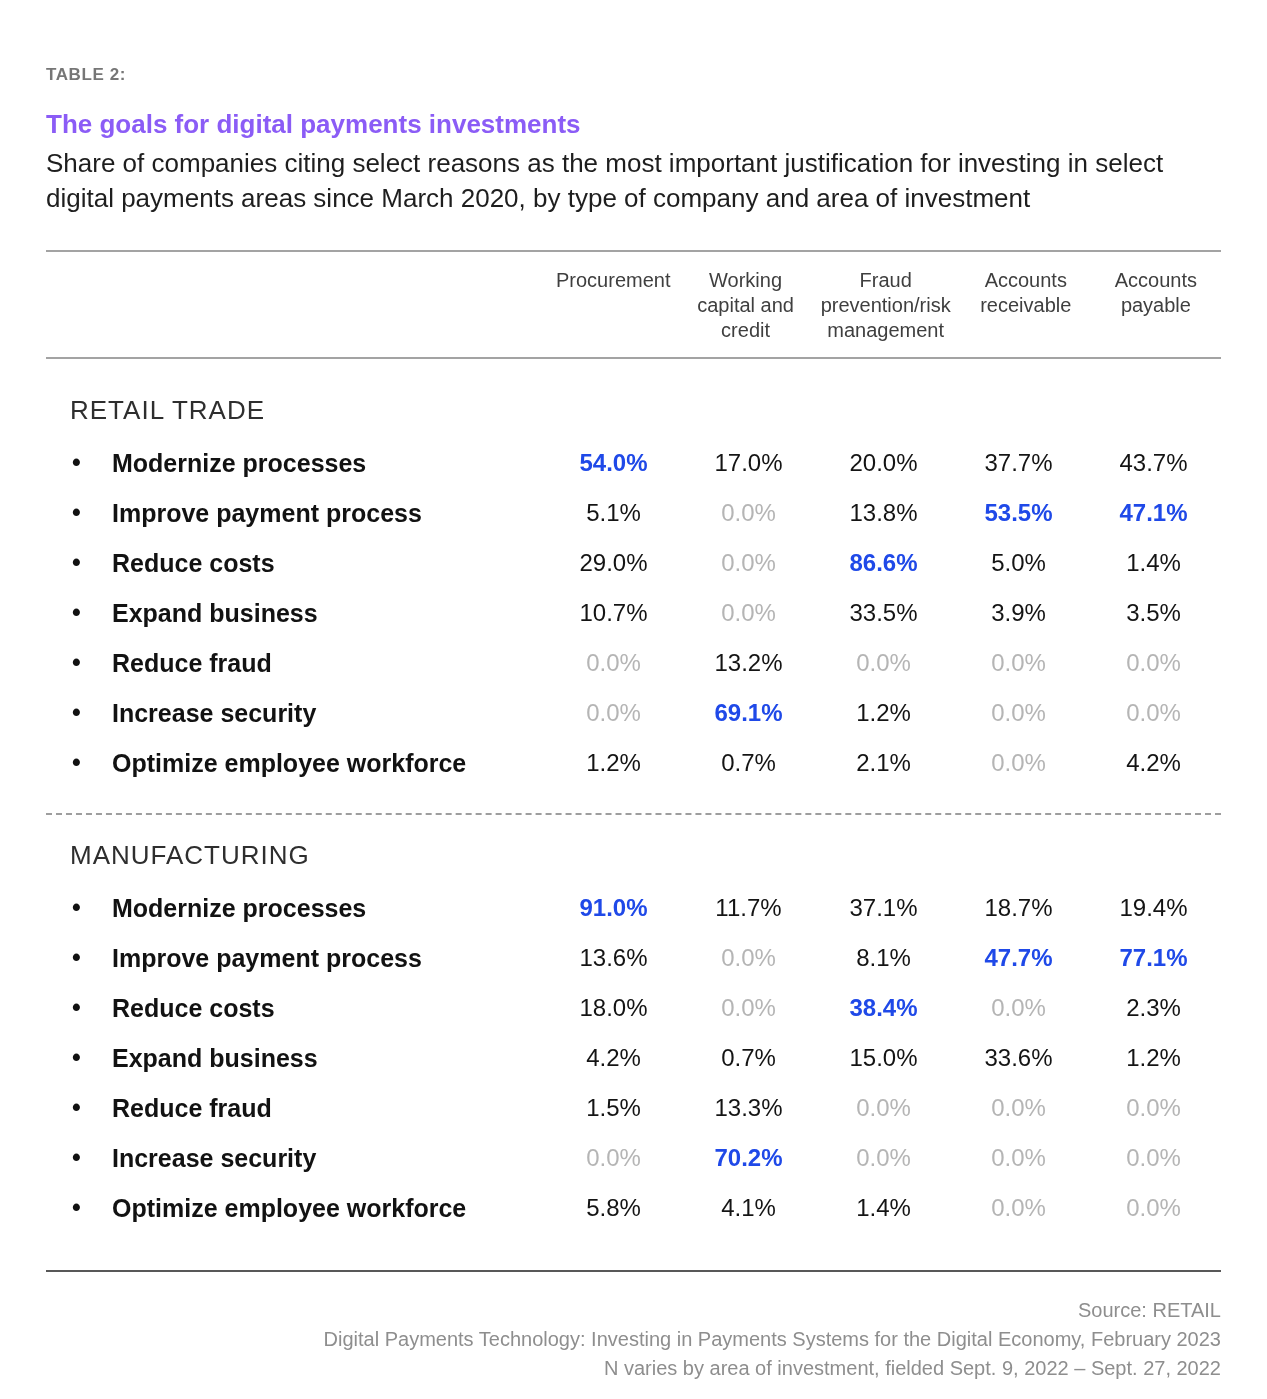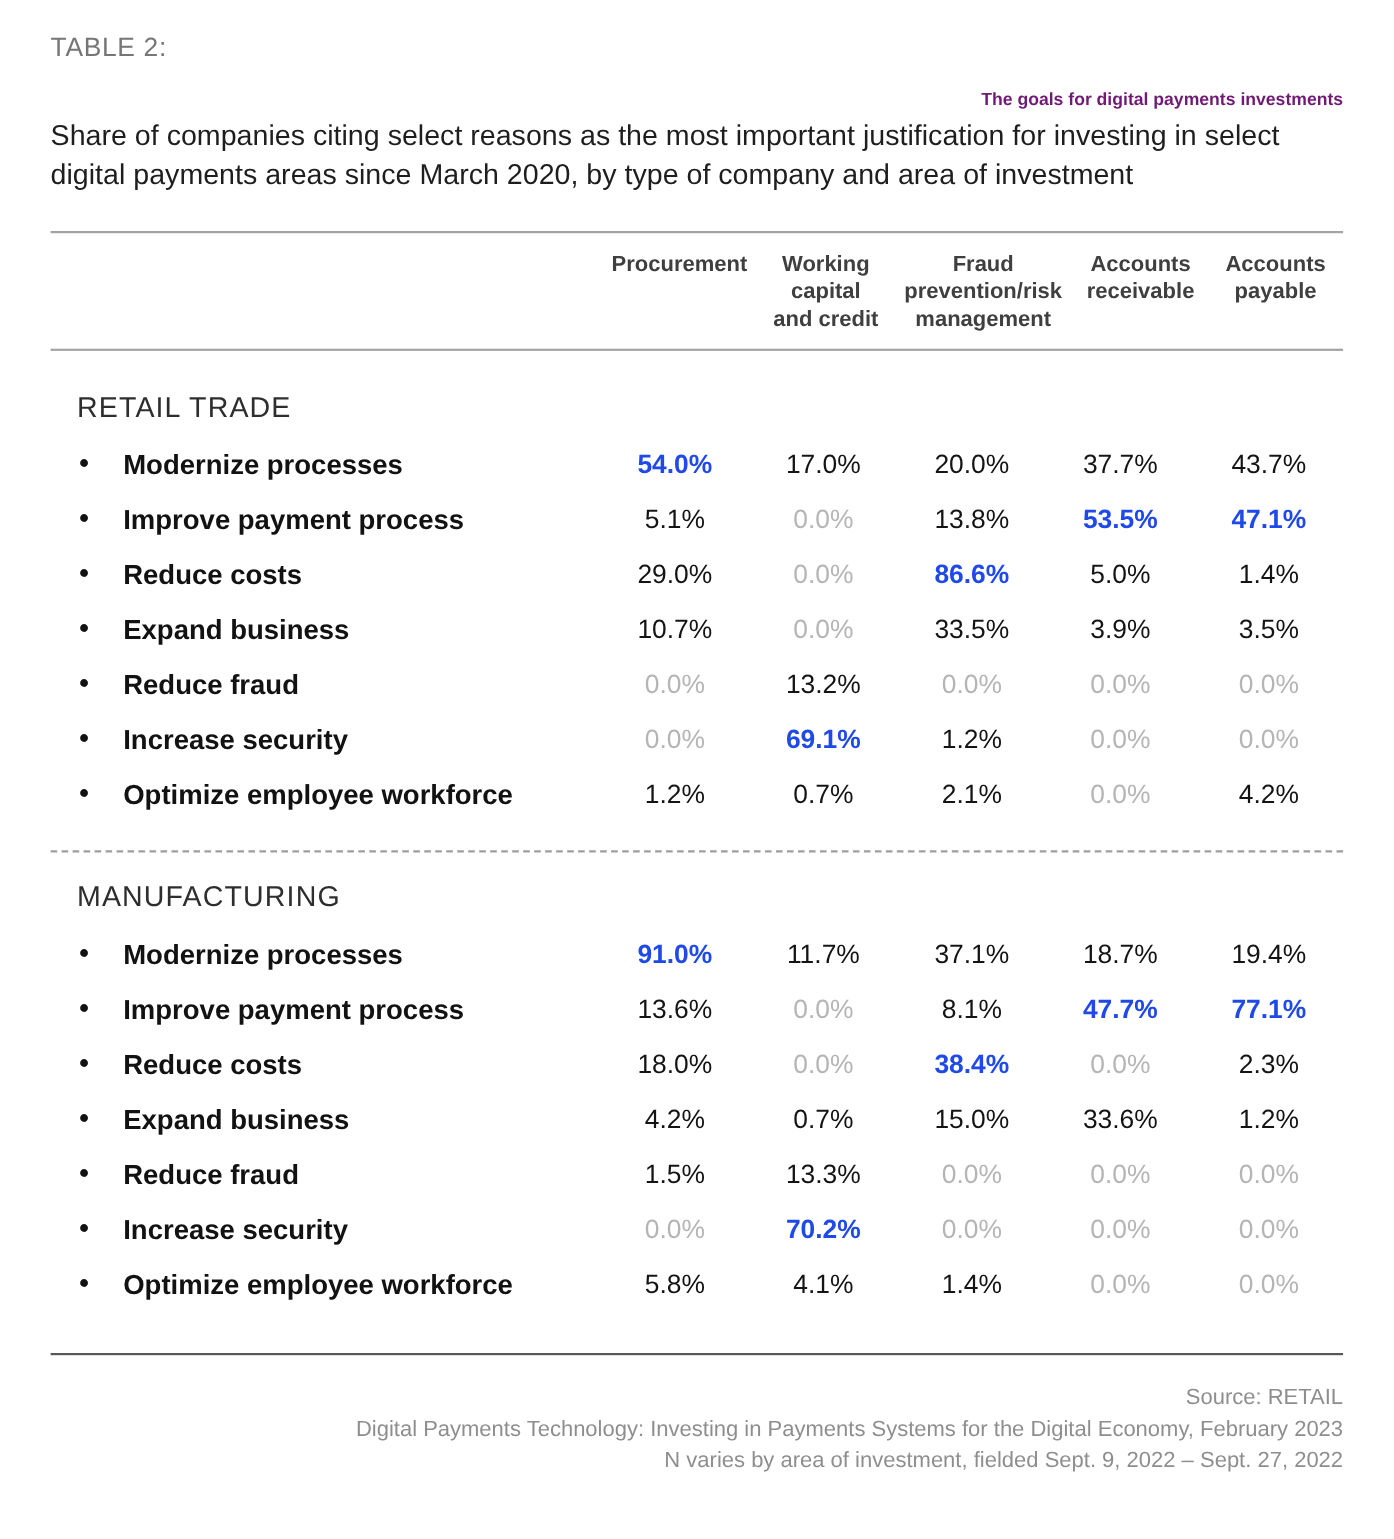--- a/index.html
+++ b/index.html
@@ -16,26 +16,27 @@
   html,body{background:#ffffff;}
   body{
     width:1267px;height:1399px;
     font-family:"Liberation Sans","DejaVu Sans",sans-serif;
     color:var(--text-black);
     overflow:hidden;
   }
   .page{padding:30px 46px 0 46px;}
 
   .kicker{
-    font-size:24px;font-weight:400;letter-spacing:.6px;
+    font-size:17px;font-weight:700;letter-spacing:.6px;
     color:var(--kicker-gray);
+    margin-top:35px;
   }
   .title{
     margin-top:24px;
-    font-size:16px;font-weight:700;color:#701a75;text-align:right;
+    font-size:26px;font-weight:700;color:#8b5cf6;
   }
   .subtitle{
     margin-top:6px;
     font-size:26px;font-weight:400;color:#1e1e1e;
     line-height:1.35;max-width:1165px;
   }
 
   .table-wrap{margin-top:34px;}
 
   .grid-row{
@@ -45,21 +46,21 @@
   }
 
   .thead{
     border-top:2px solid var(--rule-light);
     border-bottom:2px solid var(--rule-light);
     padding:16px 0 14px 0;
     min-height:100px;
     align-items:start;
   }
   .th{
-    font-size:20px;font-weight:700;color:var(--header-gray);
+    font-size:20px;font-weight:400;color:var(--header-gray);
     text-align:center;line-height:1.25;
     padding:0 10px;
   }
 
   .section-title{
     margin:36px 0 12px 24px;
     font-size:26px;font-weight:400;letter-spacing:1px;
     color:#2e2e2e;text-transform:uppercase;
   }
 

